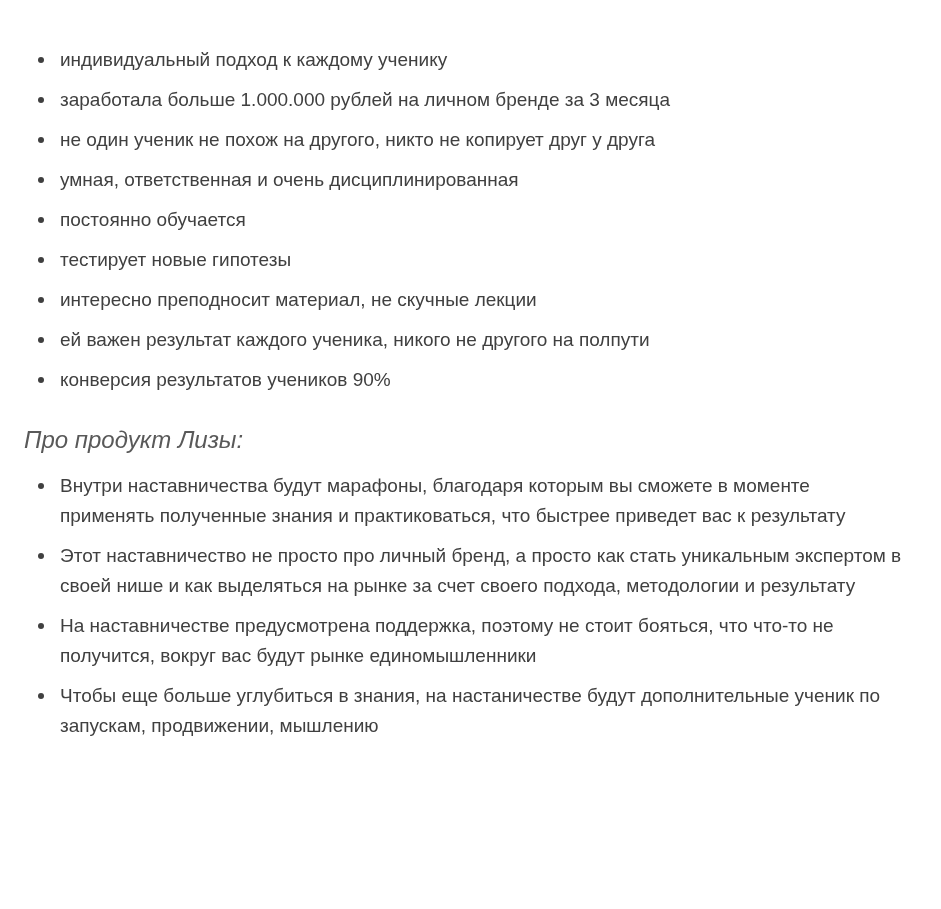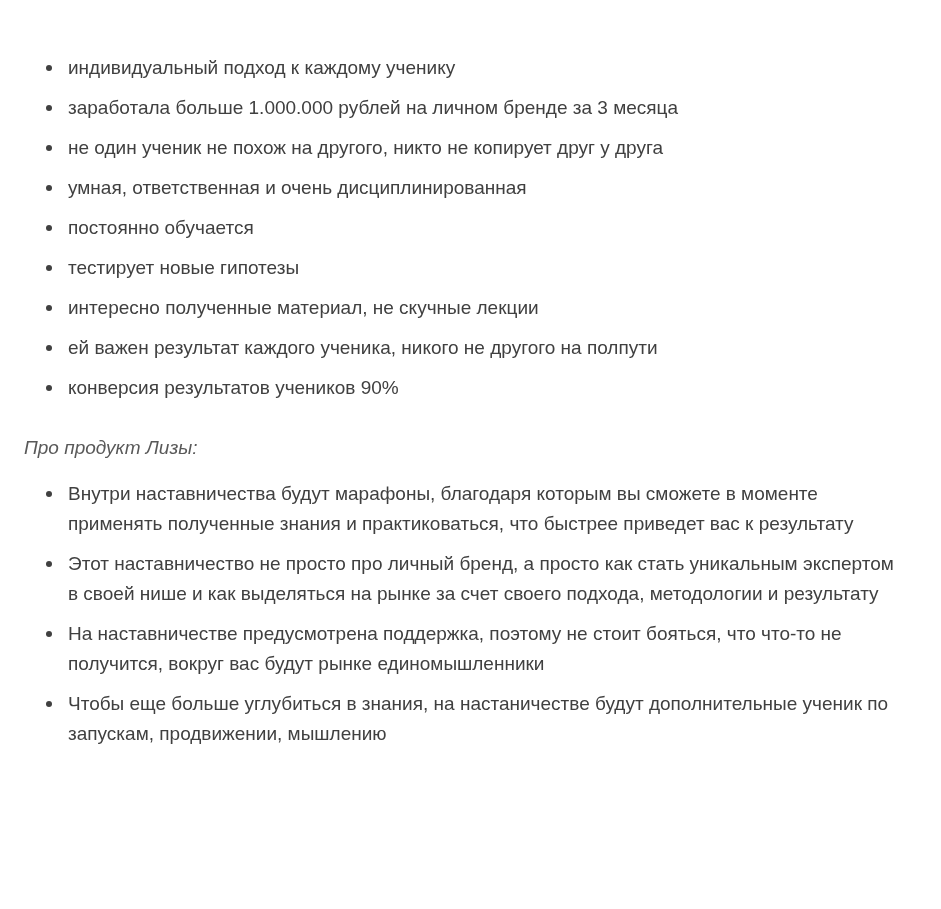--- a/index.html
+++ b/index.html
@@ -13,21 +13,21 @@
     overflow: hidden;
     font-family: "Liberation Sans", sans-serif;
     color: #404040;
   }
   .doc {
     padding: 45px 36px 0 24px;
     font-size: 19px;
     line-height: 30px;
   }
   ul.bullet-list {
-    margin: 8px;
+    margin: 0;
     padding: 0;
     list-style: none;
   }
   ul.bullet-list li {
     position: relative;
     padding-left: 36px;
     margin-bottom: 10px;
   }
   ul.bullet-list li::before {
     content: "";
@@ -37,21 +37,21 @@
     width: 6px;
     height: 6px;
     border-radius: 50%;
     background: #404040;
   }
   .bullet-text {
     white-space: pre-wrap;
   }
   .section-heading {
     margin: 30px 0 16px 0;
-    font-size: 19px;
+    font-size: 24px;
     line-height: 30px;
     font-weight: 400;
     font-style: italic;
     color: #595959;
   }
 </style>
 </head>
 <body>
 
 <main class="doc">
@@ -76,21 +76,21 @@
 
       <li class="bullet-item">
         <span class="bullet-text">постоянно обучается</span>
       </li>
 
       <li class="bullet-item">
         <span class="bullet-text">тестирует новые гипотезы</span>
       </li>
 
       <li class="bullet-item">
-        <span class="bullet-text">интересно полученные материал, не скучные лекции</span>
+        <span class="bullet-text">интересно преподносит материал, не скучные лекции</span>
       </li>
 
       <li class="bullet-item">
         <span class="bullet-text">ей важен результат каждого ученика, никого не другого на полпути</span>
       </li>
 
       <li class="bullet-item">
         <span class="bullet-text">конверсия результатов учеников 90%</span>
       </li>
     </ul>

